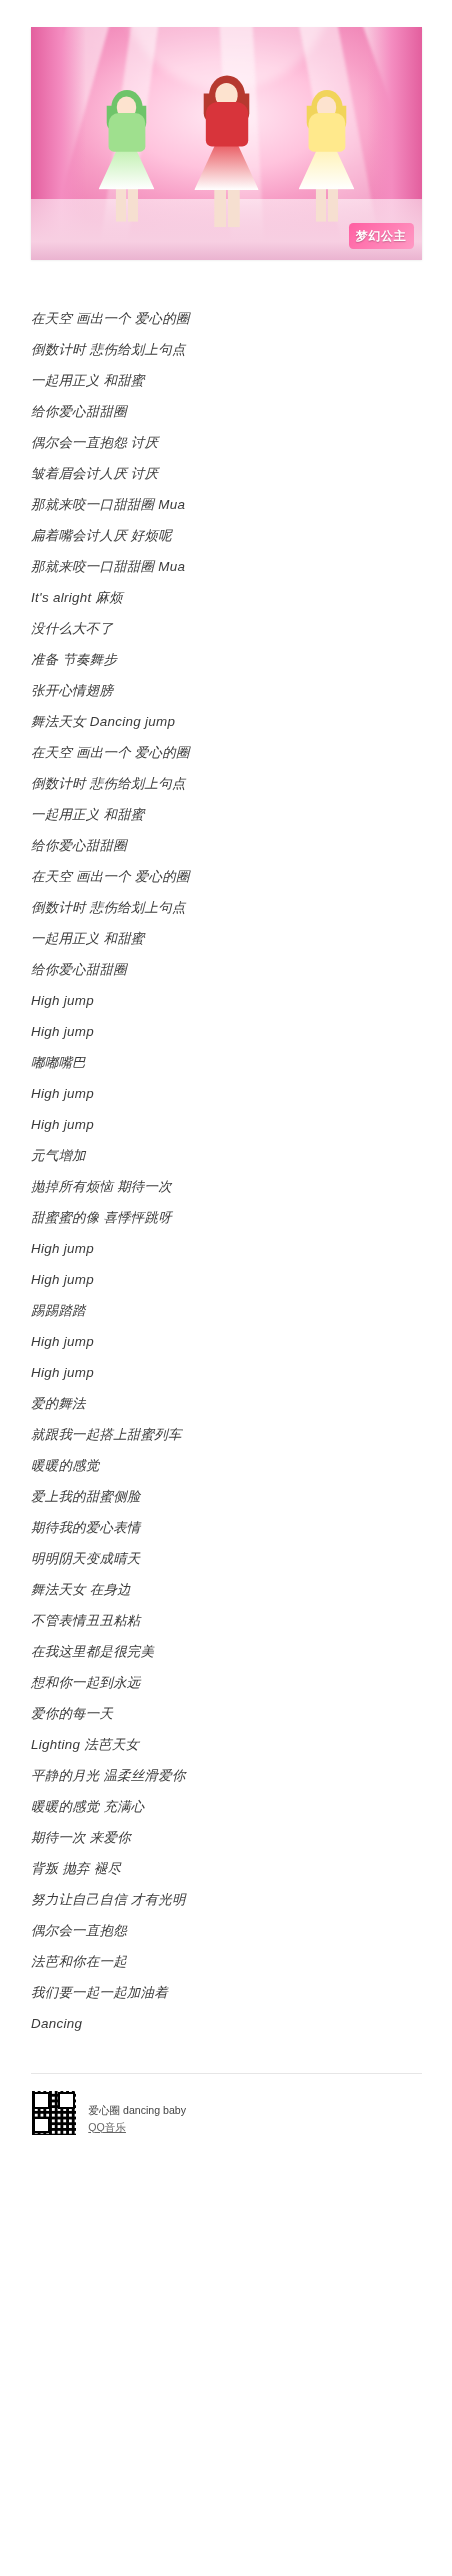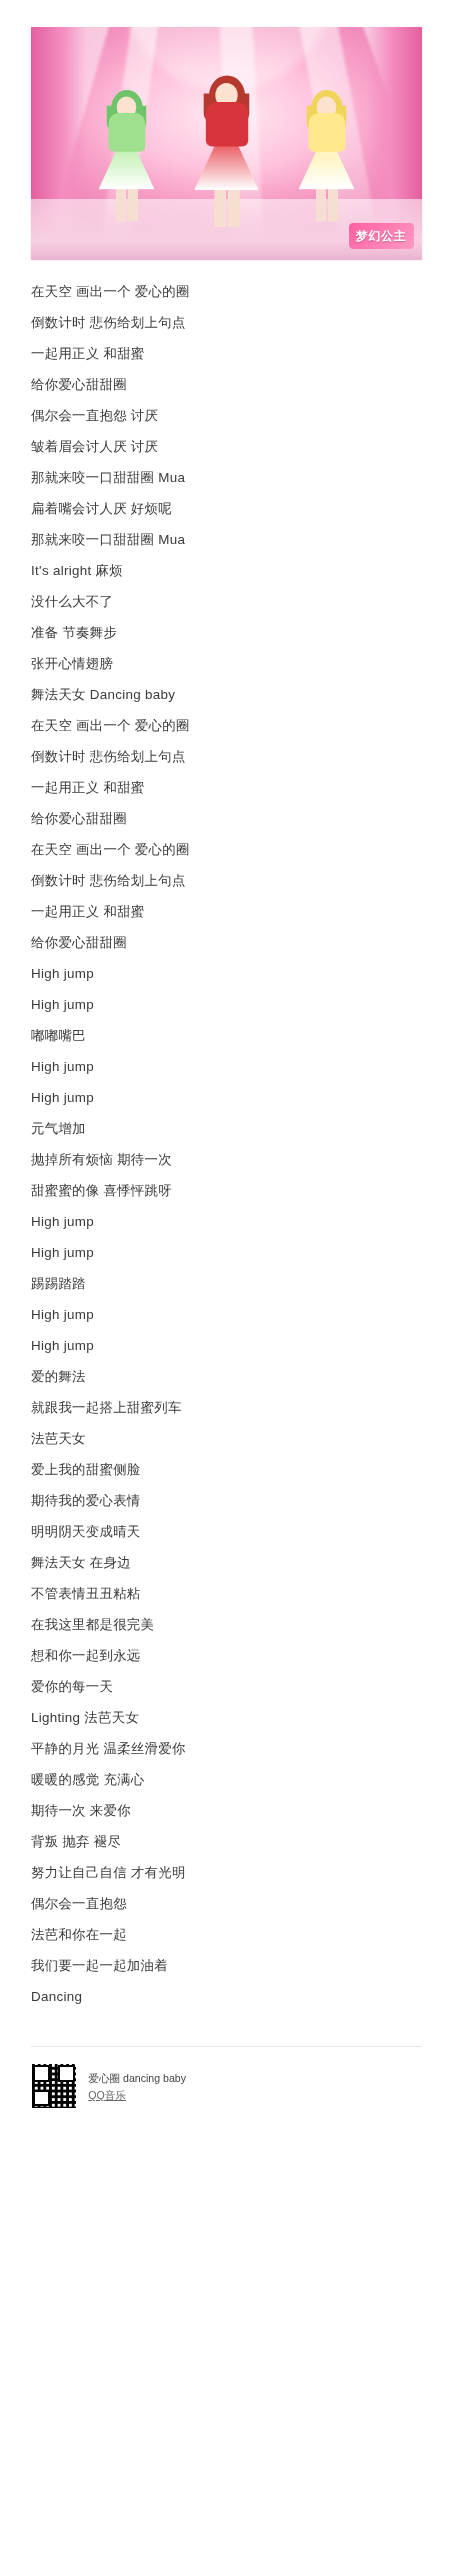--- a/index.html
+++ b/index.html
@@ -162,37 +162,38 @@
     color: #fff;
     font-size: 12px;
     font-weight: bold;
     letter-spacing: 0.7px;
     text-shadow: 0 0.7px 1.4px rgba(0,0,0,0.25);
     z-index: 6;
   }
 
   
   .lyrics {
-    padding: 16px 31px 0 31px;
+    padding: 43px 31px 0 31px;
+    font-style: italic;
   }
   .lyric-line {
     font-size: 13.4px;
     line-height: 31px;
     color: #3a3a3a;
     letter-spacing: 0.3px;
     white-space: pre-wrap;
   }
 
   
   .footer {
     margin: 34px 31px 0 31px;
     border-top: 0.7px solid #e6e6e6;
     padding: 15.6px 0 21px 0;
     display: flex;
-    align-items: center;
+    align-items: flex-end;
     gap: 11.3px;
   }
   .qr {
     width: 44px;
     height: 44px;
     flex: 0 0 44px;
     background-color: #ffffff;
     background-image:
       linear-gradient(90deg, #000 50%, transparent 50%),
       linear-gradient(0deg, #000 50%, transparent 50%);
@@ -284,21 +285,21 @@
       <div class="lyric-line">给你爱心甜甜圈</div>
       <div class="lyric-line">偶尔会一直抱怨 讨厌</div>
       <div class="lyric-line">皱着眉会讨人厌 讨厌</div>
       <div class="lyric-line">那就来咬一口甜甜圈 Mua</div>
       <div class="lyric-line">扁着嘴会讨人厌 好烦呢</div>
       <div class="lyric-line">那就来咬一口甜甜圈 Mua</div>
       <div class="lyric-line">It's alright 麻烦</div>
       <div class="lyric-line">没什么大不了</div>
       <div class="lyric-line">准备 节奏舞步</div>
       <div class="lyric-line">张开心情翅膀</div>
-      <div class="lyric-line">舞法天女 Dancing baby</div>
+      <div class="lyric-line">舞法天女 Dancing jump</div>
       <div class="lyric-line">在天空 画出一个 爱心的圈</div>
       <div class="lyric-line">倒数计时 悲伤给划上句点</div>
       <div class="lyric-line">一起用正义 和甜蜜</div>
       <div class="lyric-line">给你爱心甜甜圈</div>
       <div class="lyric-line">在天空 画出一个 爱心的圈</div>
       <div class="lyric-line">倒数计时 悲伤给划上句点</div>
       <div class="lyric-line">一起用正义 和甜蜜</div>
       <div class="lyric-line">给你爱心甜甜圈</div>
       <div class="lyric-line">High jump</div>
       <div class="lyric-line">High jump</div>
@@ -308,21 +309,21 @@
       <div class="lyric-line">元气增加</div>
       <div class="lyric-line">抛掉所有烦恼 期待一次</div>
       <div class="lyric-line">甜蜜蜜的像 喜悸怦跳呀</div>
       <div class="lyric-line">High jump</div>
       <div class="lyric-line">High jump</div>
       <div class="lyric-line">踢踢踏踏</div>
       <div class="lyric-line">High jump</div>
       <div class="lyric-line">High jump</div>
       <div class="lyric-line">爱的舞法</div>
       <div class="lyric-line">就跟我一起搭上甜蜜列车</div>
-      <div class="lyric-line">法芭天女</div>
+      <div class="lyric-line">暖暖的感觉</div>
       <div class="lyric-line">爱上我的甜蜜侧脸</div>
       <div class="lyric-line">期待我的爱心表情</div>
       <div class="lyric-line">明明阴天变成晴天</div>
       <div class="lyric-line">舞法天女 在身边</div>
       <div class="lyric-line">不管表情丑丑粘粘</div>
       <div class="lyric-line">在我这里都是很完美</div>
       <div class="lyric-line">想和你一起到永远</div>
       <div class="lyric-line">爱你的每一天</div>
       <div class="lyric-line">Lighting 法芭天女</div>
       <div class="lyric-line">平静的月光 温柔丝滑爱你</div>

